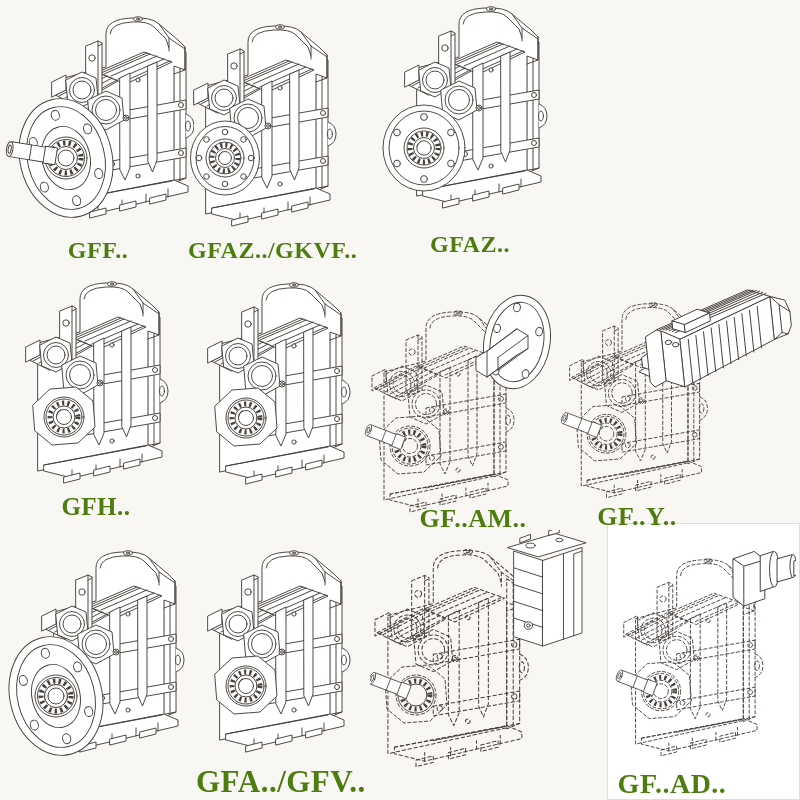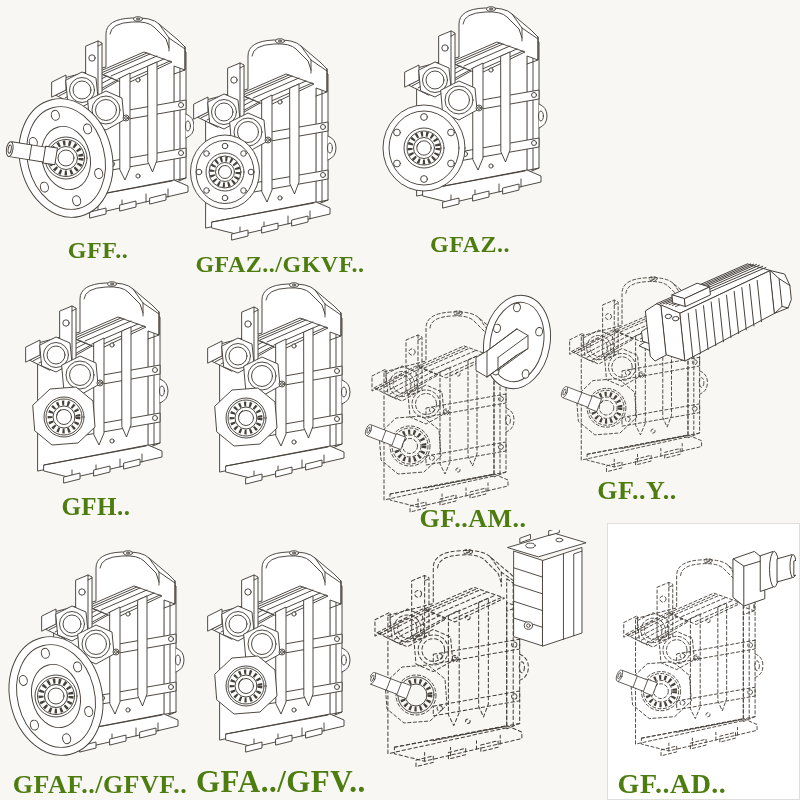--- a/index.html
+++ b/index.html
@@ -16,27 +16,27 @@
   figure.cell{position:absolute;margin:0;padding:0;}
   figure.cell svg{display:block;position:absolute;left:0;top:0;}
   figcaption.lbl{
     position:absolute;left:0;right:0;text-align:center;
     font-weight:bold;color:#4d7c0f;letter-spacing:0.5px;
     font-family:"Liberation Serif","DejaVu Serif",serif;
     white-space:nowrap;
   }
   
   #cell-gff      {left:2px;   top:8px;   width:192px; height:260px;}
-  #cell-gfaz     {left:188px; top:26px;  width:170px; height:258px;padding-left:48px;}
+  #cell-gfaz     {left:188px; top:12px;  width:170px; height:258px;}
   #cell-gfhz     {left:375px; top:0px;   width:175px; height:266px;}
   #cell-gfhf     {left:570px; top:10px;  width:200px; height:258px;}
   #cell-gfh      {left:10px;  top:275px; width:172px; height:252px;}
   #cell-gfhb     {left:194px; top:278px; width:166px; height:250px;}
   #cell-gfam     {left:360px; top:288px; width:200px; height:254px;}
-  #cell-gfy      {left:558px; top:260px; width:240px; height:256px;}
+  #cell-gfy      {left:558px; top:286px; width:240px; height:256px;}
   #cell-gfaf     {left:4px;   top:540px; width:192px; height:260px;}
   #cell-gfa      {left:196px; top:540px; width:162px; height:260px;}
   #cell-gfgrf    {left:370px; top:530px; width:238px; height:270px;}
   #cell-gfad     {left:612px; top:536px; width:184px; height:264px;}
 
   #cell-gff      .lbl{bottom:4px; font-size:24px;}
   #cell-gfaz     .lbl{bottom:6px; font-size:24px; right:34px;}
   #cell-gfhz     .lbl{bottom:8px; font-size:24px; left:15px;}
   #cell-gfhf     .lbl{bottom:8px; font-size:24px; right:24px;}
   #cell-gfh      .lbl{bottom:6px; font-size:25px;}
@@ -397,21 +397,20 @@
     <svg viewBox="0 0 192 232" width="192" height="232" aria-label="large-output-flange-hollow-shaft">
       <g transform="translate(26,4)">
         <use href="#g-body"></use>
       </g>
       <g transform="translate(52,156)">
         <use href="#g-flange-tilt"></use>
         <circle class="fc" r="11.5"></circle>
         <circle class="ln" r="8"></circle>
       </g>
     </svg>
-    <figcaption class="lbl">GFAF../GFVF..</figcaption>
   </figure>
 
   <figure class="cell" id="cell-gfa">
     <svg viewBox="0 0 162 218" width="162" height="218" aria-label="hollow-shaft-foot-mounted">
       <g transform="translate(0,4)">
         <use href="#g-body"></use>
         <g transform="translate(50,142)">
           <use href="#g-hub-plain"></use>
         </g>
       </g>

